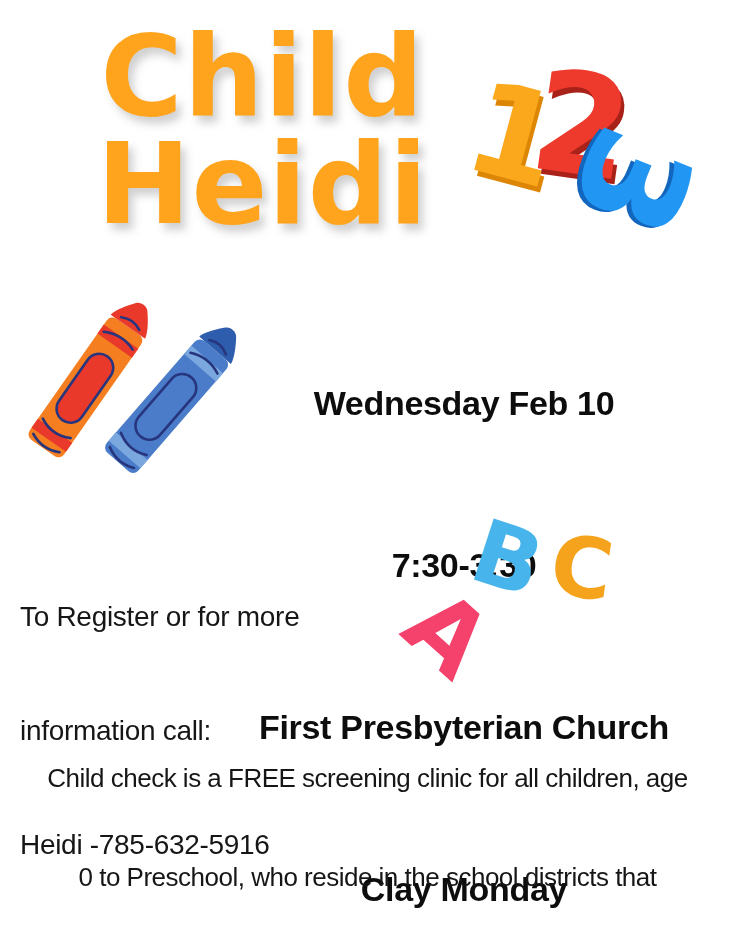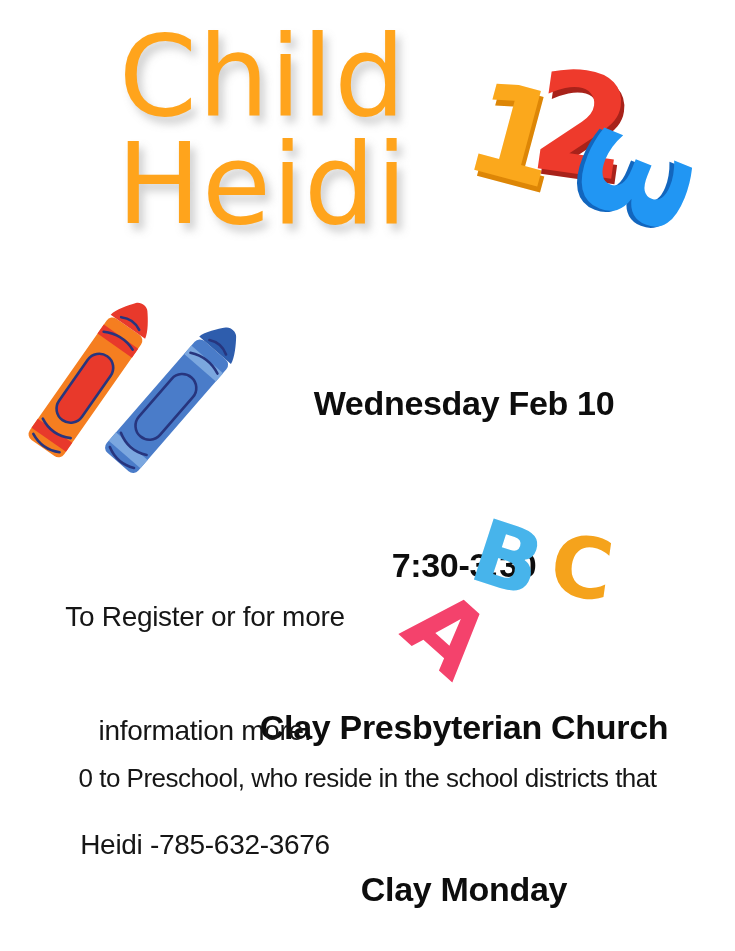--- a/index.html
+++ b/index.html
@@ -11,21 +11,21 @@
     font-family:"Liberation Sans", sans-serif;
     color:#121212;
   }
   .abs { position:absolute; }
 
   
   .flyer-title {
     left:70px; top:22px; width:385px;
     text-align:center;
     font-family:"DejaVu Sans", sans-serif;
-    font-weight:400;
+    font-weight:700;
     font-size:112px;
     line-height:108px;
     color:#FFA41C;
     letter-spacing:1px;
     text-shadow:5px 7px 9px rgba(120,120,120,0.35);
   }
 
   
   .event-block {
     left:194px; top:268px; width:540px;
@@ -34,21 +34,20 @@
     font-size:34px;
     line-height:54px;
     letter-spacing:-0.3px;
     color:#0d0d0d;
     white-space:pre;
   }
 
   
   .register-block {
     left:20px; top:522px; width:370px;
-    text-align:center;
     font-size:28px;
     line-height:38px;
     letter-spacing:-0.3px;
     color:#161616;
     white-space:pre;
   }
 
   
   .description-block {
     left:0px; top:696px; width:735px;
@@ -124,41 +123,42 @@
     <path class="ink" d="M6,-16 Q-2,0 6,16"></path>
     <path class="ink" d="M24,-17 Q15,0 24,17"></path>
     <path class="ink" d="M130,-17 Q139,0 132,17"></path>
     <path class="ink" d="M152,-11 Q158,0 152,11"></path>
   </g>
 </svg>
 
 <div class="abs event-block">
   <div>Wednesday Feb 10</div>
   <div>7:30-3:30</div>
-  <div>Clay Presbyterian Church</div>
+  <div>First Presbyterian Church</div>
   <div>Clay Monday</div>
 </div>
 
 <div class="abs register-block">
   <div>To Register or for more</div>
-  <div>information more:</div>
-  <div>Heidi -785-632-3676</div>
+  <div>information call:</div>
+  <div>Heidi -785-632-5916</div>
 </div>
 
 <svg class="abs abc-svg" width="250" height="195" viewBox="0 0 250 195" aria-hidden="true">
   <g transform="translate(53,135) rotate(42)">
     <text class="abc-letter" font-size="95" text-anchor="middle" x="0" y="34" fill="#F4426C">A</text>
   </g>
   <g transform="translate(113,59) rotate(18)">
     <text class="abc-letter" font-size="88" text-anchor="middle" x="0" y="32" fill="#47B4EB">B</text>
   </g>
   <g transform="translate(187,69) rotate(8)">
     <text class="abc-letter" font-size="84" text-anchor="middle" x="0" y="30" fill="#F5A31C">C</text>
   </g>
 </svg>
 
 <div class="abs description-block">
+  <div>Child check is a FREE screening clinic for all children, age</div>
   <div>0 to Preschool, who reside in the school districts that</div>
   
   
   
   
 </div>
 
 </body></html>

